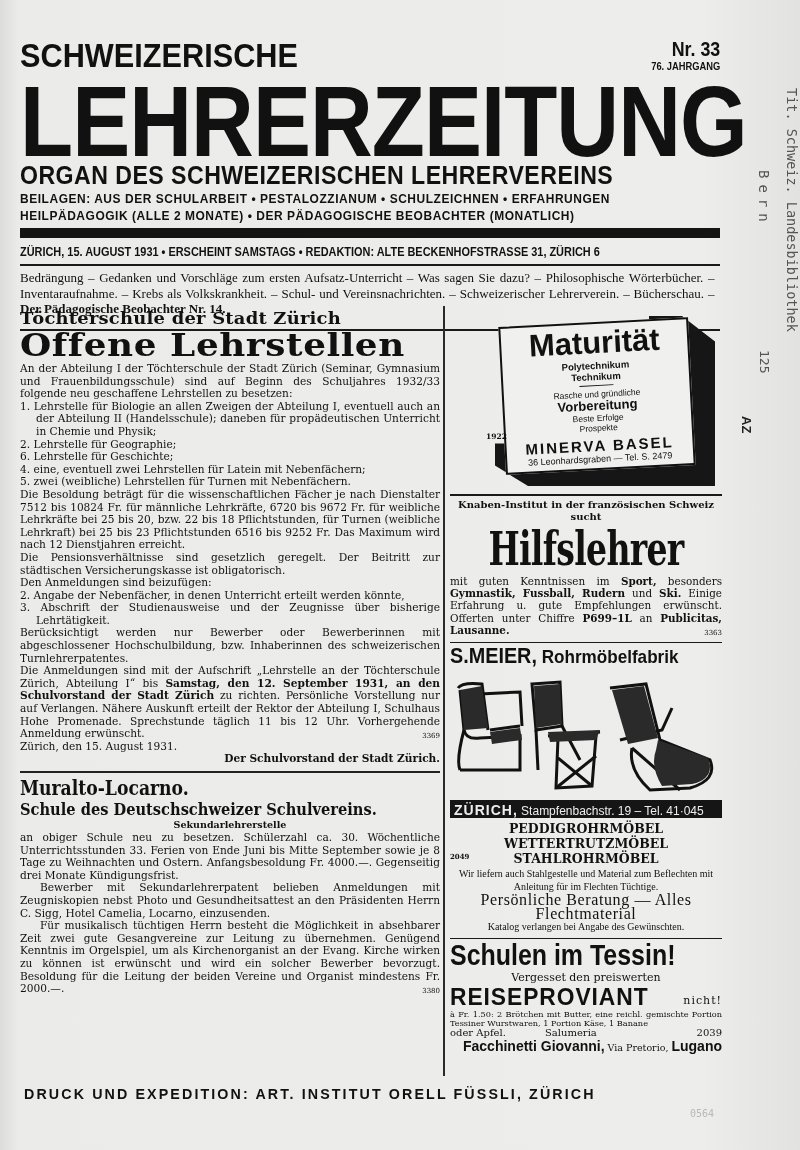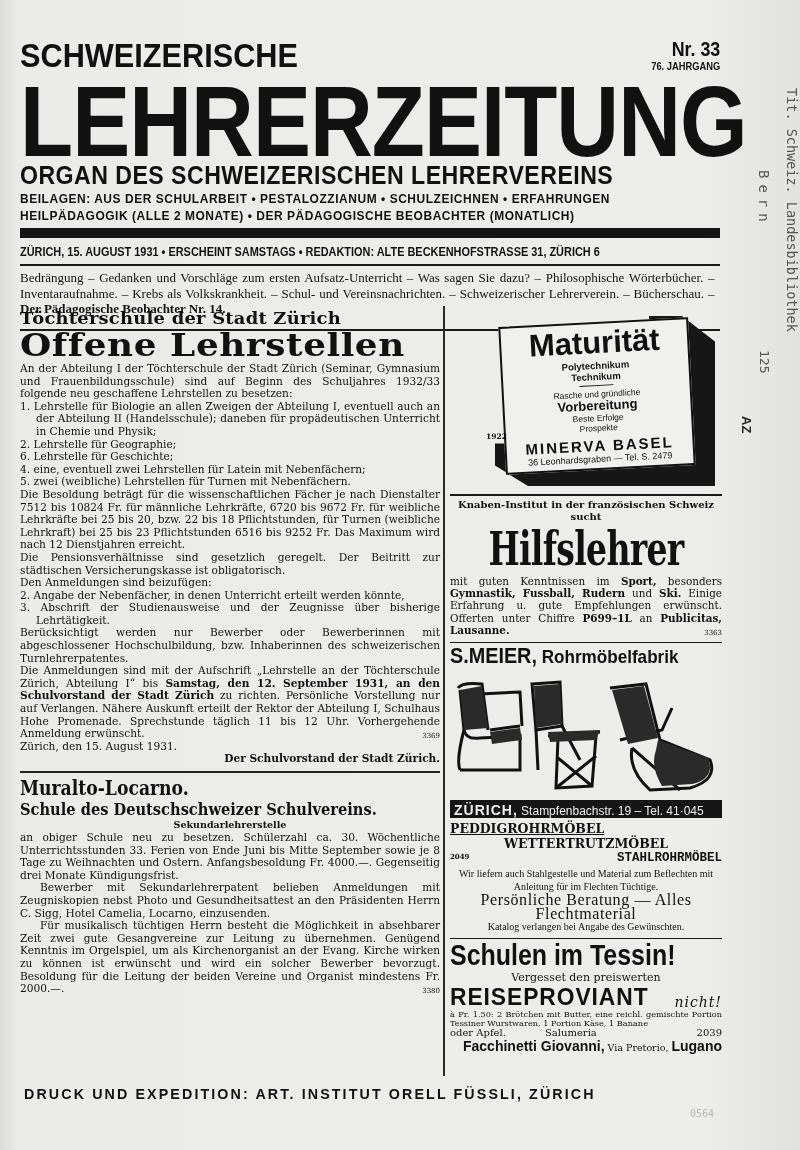--- a/index.html
+++ b/index.html
@@ -128,35 +128,35 @@
     white-space: nowrap; transform: scaleX(0.9); transform-origin: left;
   }
   .meier-title .r { font-size: 19px; }
   .meier-img { height: 130px; position: relative; }
   .meier-bar {
     background: #151515; color: #eee; font-family: "Liberation Sans", sans-serif;
     font-size: 12px; line-height: 20px; height: 18px; padding-left: 4px; white-space: nowrap; overflow: hidden;
   }
   .meier-bar b { font-size: 14px; letter-spacing: 1px; }
   .meier-prod { font-family: "DejaVu Serif", serif; font-weight: 700; font-size: 12.5px; line-height: 15px; position: relative; }
-  .meier-prod .p1 { text-align: left; text-decoration: underline; }
+  .meier-prod .p1 { text-align: center; }
   .meier-prod .p2 { text-align: center; }
-  .meier-prod .p3 { text-align: right; font-family: Liberation Mono, monospace; }
+  .meier-prod .p3 { text-align: center; }
   .meier-prod .num { position: absolute; left: 0; bottom: 2px; font-size: 7px; }
   .meier-desc { font-family: "Liberation Serif", serif; font-size: 10px; line-height: 12.5px; text-align: center; }
   .meier-berat { font-family: "Liberation Serif", serif; font-size: 16px; line-height: 14px; text-align: center; letter-spacing: 0.6px; }
 
   .tessin-title {
     font-family: "Liberation Sans", sans-serif; font-weight: 700; font-size: 29px; line-height: 32px;
     white-space: nowrap; transform: scaleX(0.86); transform-origin: left;
   }
   .tessin-sub { font-family: "DejaVu Serif", serif; font-size: 11px; line-height: 13px; text-align: center; }
   .tessin-rp { white-space: nowrap; }
   .tessin-rp .big { font-family: "Liberation Sans", sans-serif; font-weight: 700; font-size: 24px; line-height: 26px; letter-spacing: 1px; display:inline-block; transform: scaleX(0.95); transform-origin: left;}
-  .tessin-rp .nicht { font-family: "DejaVu Serif", serif; font-size: 14px; float: right; margin-top: 10px; letter-spacing: 1px; font-style: italic; }
+  .tessin-rp .nicht { font-family: "DejaVu Serif", serif; font-size: 11px; float: right; margin-top: 10px; letter-spacing: 1px; }
   .tessin-text { font-family: "DejaVu Serif", serif; font-size: 8.2px; line-height: 9.2px; text-align: justify; }
   .tessin-row { position: relative; height: 10px; font-family: "DejaVu Serif", serif; font-size: 10px; line-height: 10px; }
   .tessin-row .l { position: absolute; left: 0; }
   .tessin-row .c { position: absolute; left: 95px; }
   .tessin-row .r { position: absolute; right: 0; }
   .tessin-fac { font-family: "Liberation Sans", sans-serif; font-weight: 700; font-size: 14px; line-height: 17px; text-align: right; white-space: nowrap; }
   .tessin-fac .via { font-family: "DejaVu Serif", serif; font-weight: 400; font-size: 9.5px; }
 
   
   .footer {

